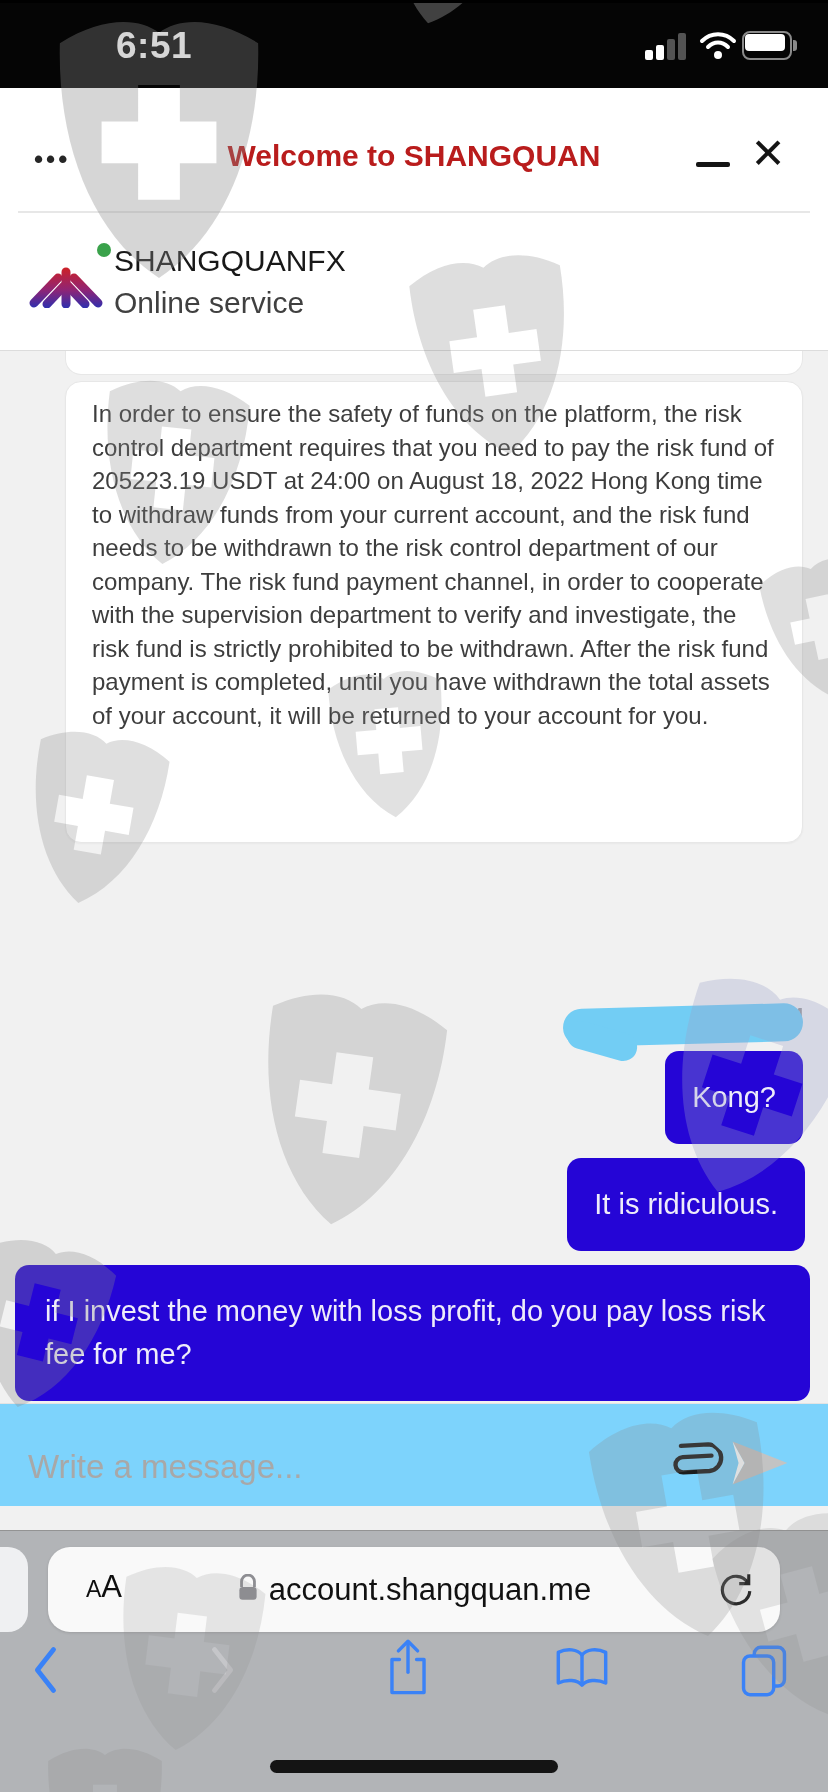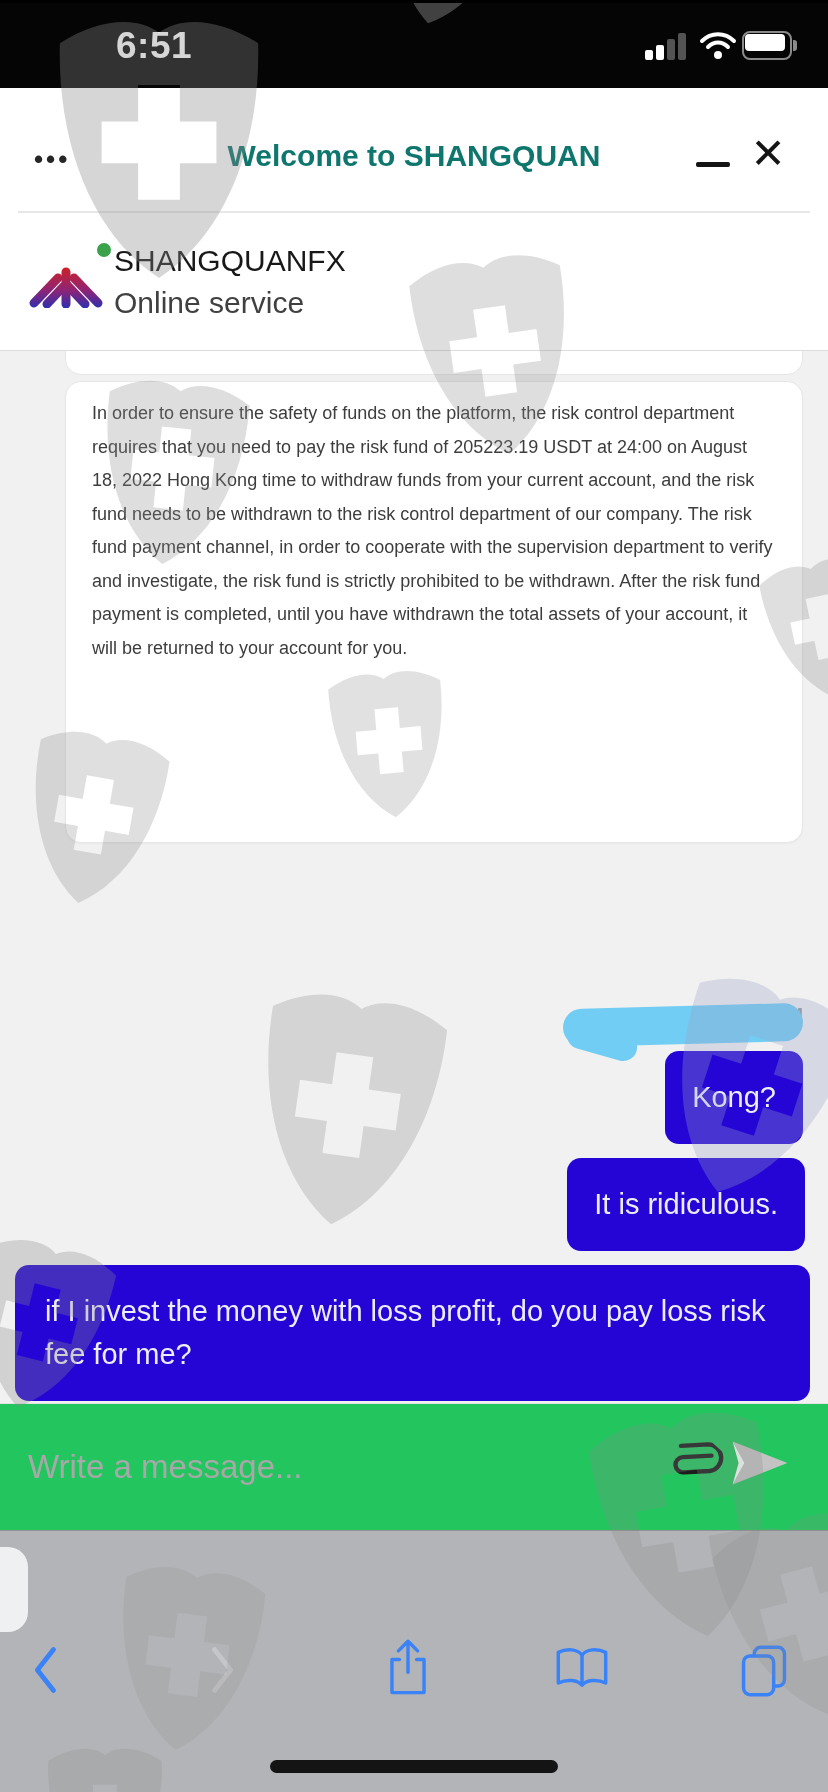--- a/index.html
+++ b/index.html
@@ -12,47 +12,47 @@
   .sig{position:absolute;left:645px;top:28px;}
   .wifi{position:absolute;left:699px;top:29px;}
   .battery{position:absolute;left:742px;top:28px;width:56px;height:29px;}
   .batt-body{position:absolute;left:0;top:0;width:50px;height:29px;border:2.5px solid #8a8a8a;border-radius:8px;}
   .batt-fill{position:absolute;left:3px;top:3px;width:40px;height:17px;background:#fff;border-radius:4px;}
   .batt-nub{position:absolute;left:51px;top:9px;width:4px;height:11px;background:#8a8a8a;border-radius:0 3px 3px 0;}
 
   
   .chat-header{position:absolute;left:0;top:85px;width:828px;height:263px;background:#fff;z-index:4;border-bottom:1px solid #dcdcdc;}
   .menu-dots{position:absolute;left:34px;top:56px;font-size:26px;font-weight:700;color:#262626;letter-spacing:3px;}
-  .header-title{position:absolute;left:0;top:51px;width:828px;text-align:center;font-size:30px;font-weight:700;color:#0f766e;}
+  .header-title{position:absolute;left:0;top:51px;width:828px;text-align:center;font-size:30px;font-weight:700;color:#b91c1c;}
   .minimize-btn{position:absolute;left:694px;top:60px;width:40px;height:32px;cursor:pointer;}
   .minimize-bar{position:absolute;left:2px;top:14px;width:34px;height:5px;background:#141414;border-radius:2px;}
   .close-btn{position:absolute;left:746px;top:44px;width:44px;height:44px;font-size:42px;font-weight:300;color:#141414;text-align:center;line-height:44px;}
   .header-divider{position:absolute;left:18px;top:123px;width:792px;height:2px;background:#e7e7e7;}
   .brand-logo{position:absolute;left:24px;top:170px;}
   .online-dot{position:absolute;left:97px;top:155px;width:14px;height:14px;border-radius:50%;background:var(--online-green,#3aa24b);}
   .profile-name{position:absolute;left:114px;top:156px;font-size:30px;font-weight:400;color:#181818;}
   .profile-status{position:absolute;left:114px;top:198px;font-size:30px;color:#404040;}
 
   
   .chat-area{position:absolute;left:0;top:348px;width:828px;height:1052px;background:#f1f1f1;}
   .partial-bubble{position:absolute;left:65px;top:0;width:738px;height:24px;background:#fff;border:1px solid #e7e7e7;border-top:none;border-radius:0 0 16px 16px;}
   .agent-bubble{position:absolute;left:65px;top:30px;width:738px;height:462px;background:#fff;border:1px solid #e7e7e7;border-radius:16px;padding:15px 26px;overflow:hidden;box-shadow:0 1px 2px rgba(0,0,0,.04);}
-  .agent-bubble p{margin:0;font-size:18px;line-height:33.5px;color:#3d3d3d;}
+  .agent-bubble p{margin:0;font-size:24px;line-height:33.5px;color:#3d3d3d;}
   .timestamp{position:absolute;right:24px;top:652px;font-size:27px;color:#9a9a9a;z-index:1;}
   .timestamp .frag1{margin-right:58px;}
   .redaction{position:absolute;background:var(--redaction-highlight,#72cdf4);z-index:2;}
   .blob1{left:563px;top:655px;width:240px;height:38px;border-radius:19px;transform:rotate(-1.5deg);}
   .blob2{left:566px;top:676px;width:72px;height:28px;border-radius:14px;transform:rotate(16deg);}
   .user-bubble{position:absolute;background:var(--user-bubble,#2505d6);color:#eeecfa;border-radius:14px;font-size:29px;}
   .bubble-what{right:25px;top:700px;padding:30px 27px;}
   .bubble-ridiculous{right:23px;top:807px;padding:30px 27px;}
   .bubble-long{left:15px;top:914px;width:795px;padding:25px 30px;line-height:43px;}
 
   
-  .composer{position:absolute;left:0;top:1400px;width:828px;height:127px;background:#22c55e;border-top:1px solid #e3e3e3;z-index:3;}
+  .composer{position:absolute;left:0;top:1400px;width:828px;height:103px;background:#7dd3fc;border-top:1px solid #e3e3e3;z-index:3;}
   .message-input{position:absolute;left:26px;top:18px;width:580px;height:90px;border:none;outline:none;background:transparent;font-size:33px;color:#333;}
   .message-input::placeholder{color:#a8a8a8;}
   .attach-btn{position:absolute;left:664px;top:30px;width:56px;height:56px;}
   .send-btn{position:absolute;left:730px;top:34px;width:60px;height:50px;}
 
   
   .browser{position:absolute;left:0;top:1527px;width:828px;height:265px;background:#b2b4b7;border-top:1px solid #939393;z-index:3;}
   .tab-sliver{position:absolute;left:-22px;top:16px;width:50px;height:85px;border-radius:20px;background:#eff0f2;}
   .url-pill{position:absolute;left:48px;top:16px;width:732px;height:85px;border-radius:22px;background:#f9f9f9;box-shadow:0 1px 3px rgba(0,0,0,.12);}
   .reader-btn{position:absolute;left:38px;top:22px;font-size:31px;color:#0f0f0f;}
@@ -166,20 +166,38 @@
     <span class="send-btn">
       <svg width="60" height="50" viewBox="0 0 50 42">
         <polygon points="2,3 48,21 2,39 12,21" fill="#c3c3c3"></polygon>
         <polygon points="2,3 12,21 2,39 7,21" fill="#fdfdfd"></polygon>
       </svg>
     </span>
   </div>
 
   <div class="browser">
     <div class="tab-sliver"></div>
+    <div class="url-pill">
+      <span class="reader-btn">AA</span>
+      <div class="url-center">
+        <span>
+          <svg width="22" height="28" viewBox="0 0 20 26">
+            <path d="M4 12 V7 a6 6 0 0 1 12 0 V12" fill="none" stroke="#8e8e93" stroke-width="2.6"></path>
+            <rect x="2" y="12" width="16" height="12" rx="3" fill="#8e8e93"></rect>
+          </svg>
+        </span>
+        <span class="url-text">account.shangquan.me</span>
+      </div>
+      <span class="refresh-btn">
+        <svg width="38" height="38" viewBox="0 0 36 36">
+          <path d="M30 11 A13 13 0 1 0 32 19" fill="none" stroke="#141414" stroke-width="3"></path>
+          <polyline points="31,3 31,12 22,12" fill="none" stroke="#141414" stroke-width="3"></polyline>
+        </svg>
+      </span>
+    </div>
 
     <span class="tb-icon tb-back">
       <svg width="28" height="50" viewBox="0 0 26 46">
         <polyline points="20,4 5,23 20,42" fill="none" stroke="var(--safari-blue,#3a82f7)" stroke-width="4.5" stroke-linecap="round" stroke-linejoin="round"></polyline>
       </svg>
     </span>
     <span class="tb-icon tb-fwd">
       <svg width="28" height="50" viewBox="0 0 26 46">
         <polyline points="6,4 21,23 6,42" fill="none" stroke="#c5c6c9" stroke-width="4.5" stroke-linecap="round" stroke-linejoin="round"></polyline>
       </svg>

